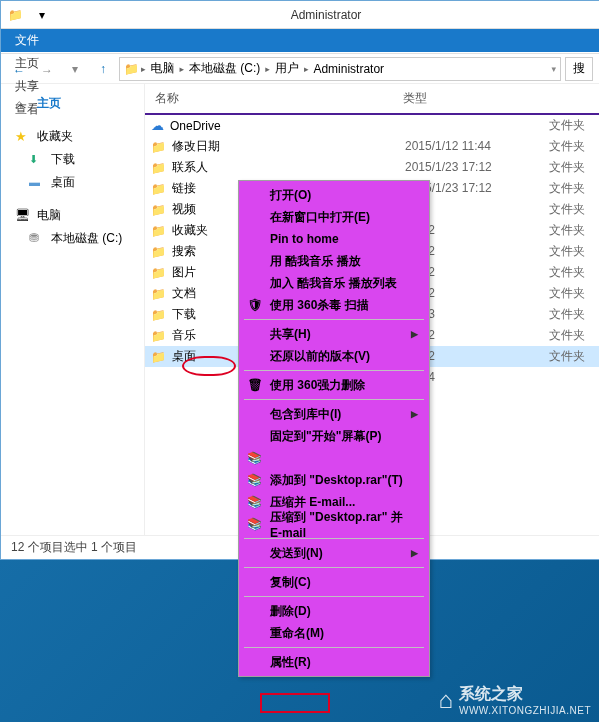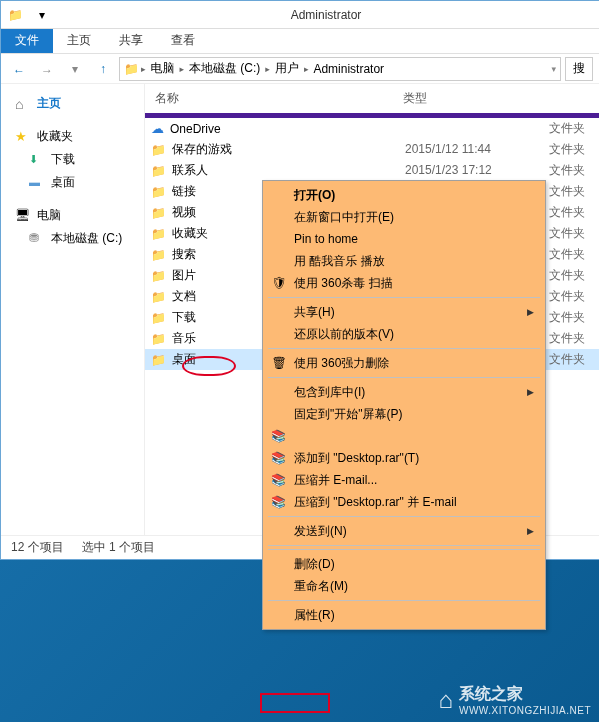--- a/index.html
+++ b/index.html
@@ -1,21 +1,21 @@
 <!DOCTYPE html>
 <html><head>
 <meta charset="utf-8">
 <style>
 * { margin: 0; padding: 0; box-sizing: border-box; font-family: "Microsoft YaHei", "Segoe UI", sans-serif; font-size: 12px; }
 body { width: 599px; height: 722px; background: linear-gradient(135deg, #1e7bb8 0%, #0a5a90 100%); overflow: hidden; position: relative; }
 .window { width: 600px; height: 560px; background: #fff; border: 1px solid #6aa6d6; position: relative; }
 .titlebar { height: 28px; background: #fff; display: flex; align-items: center; border-bottom: 1px solid #ddd; }
 .titlebar .q { width: 22px; height: 22px; margin-left: 4px; display: flex; align-items: center; justify-content: center; }
 .titlebar .title { flex: 1; text-align: center; color: #333; }
-.ribbon { height: 24px; background: #fff; display: flex; }
+.ribbon { height: 24px; background: #fff; display: flex; flex-direction: column; }
 .ribbon .tab { padding: 3px 14px; color: #333; cursor: pointer; }
 .ribbon .file { background: #1979ca; color: #fff; padding: 3px 14px; }
 .divider1 { height: 1px; background: #e0e0e0; }
 .addrbar { height: 30px; display: flex; align-items: center; padding: 3px 6px; gap: 4px; background: #fff; border-bottom: 1px solid #eee; }
 .navbtn { width: 24px; height: 24px; border-radius: 2px; display: flex; align-items: center; justify-content: center; color: #888; }
 .navbtn.active { color: #0a6fb7; }
 .path { flex: 1; height: 24px; border: 1px solid #ccc; display: flex; align-items: center; padding: 0 4px; gap: 2px; }
 .path .seg { padding: 1px 3px; }
 .path .chev { color: #666; font-size: 9px; }
 .searchbox { width: 28px; height: 24px; border: 1px solid #ccc; display: flex; align-items: center; justify-content: center; }
@@ -29,33 +29,33 @@
 .ico.home::before { content: "⌂"; color: #666; font-size: 14px; }
 .ico.star::before { content: "★"; color: #f5c518; font-size: 13px; }
 .ico.dl::before { content: "⬇"; color: #2a7; font-size: 11px; }
 .ico.desk::before { content: "▬"; color: #5a9bd5; font-size: 11px; }
 .ico.pc::before { content: "🖥"; font-size: 12px; }
 .ico.disk::before { content: "⛃"; color: #888; font-size: 12px; }
 .ico.net::before { content: "⬢"; color: #5a9; font-size: 12px; }
 .ico.folder::before { content: "📁"; font-size: 12px; }
 .ico.cloud::before { content: "☁"; color: #2a7bd5; font-size: 13px; }
 .main { flex: 1; position: relative; }
-.cols { display: flex; padding: 6px 4px; border-bottom: 5px solid #4c1d95; }
+.cols { display: flex; padding: 6px 4px; border-bottom: 2px solid #4c1d95; }
 .cols .col1 { width: 254px; padding-left: 6px; color: #555; }
 .cols .col2 { width: 116px; color: #555; }
 .cols .col3 { width: 50px; color: #555; }
 .rows { }
 .row { display: flex; align-items: center; height: 21px; padding-left: 6px; }
 .row .c1 { width: 254px; display: flex; align-items: center; gap: 6px; }
 .row .c2 { width: 116px; color: #666; margin-top: 40px; }
 .row .c3 { width: 50px; color: #666; margin-left: 28px; }
 .circle-hl { position: absolute; border: 2px solid #d02; border-radius: 50%/60%; pointer-events: none; }
-.statusbar { height: 24px; border-top: 1px solid #eee; display: flex; align-items: center; padding: 0 10px; gap: 18px; color: #444; position: absolute; bottom: 0; left: 0; right: 0; background: #fff; }
-.ctxmenu { position: absolute; left: 238px; top: 180px; width: 284px; background: #fdba74; border: 1px solid #a0a0a0; box-shadow: 2px 2px 4px rgba(0,0,0,0.2); padding: 3px; z-index: 10; margin-left: 24px; }
-.ctxmenu .mi { display: flex; align-items: center; height: 22px; padding: 0 8px 0 28px; position: relative; }
+.statusbar { height: 24px; border-top: 1px solid #eee; display: flex; align-items: center; padding: 0 10px; color: #444; position: absolute; bottom: 0; left: 0; right: 0; background: #fff; }
+.ctxmenu { position: absolute; left: 238px; top: 180px; width: 192px; background: #d946ef; border: 1px solid #a0a0a0; box-shadow: 2px 2px 4px rgba(0,0,0,0.2); padding: 3px; z-index: 10; }
+.ctxmenu .mi { display: flex; align-items: center; height: 22px; padding: 0 8px 0 28px; position: relative; font-weight: bold; }
 .ctxmenu .mi .mico { position: absolute; left: 4px; width: 18px; height: 18px; display: flex; align-items: center; justify-content: center; }
 .ctxmenu .mi .arrow { margin-left: auto; font-size: 9px; color: #333; }
 .ctxmenu .sep { height: 1px; background: #c0c0c0; margin: 3px 2px; }
 .ctxmenu .mi.bold { font-weight: bold; }
 .rect-hl { position: absolute; border: 2px solid #d02; pointer-events: none; z-index: 20; }
 .watermark { position: absolute; bottom: 6px; right: 8px; color: rgba(255,255,255,0.85); font-size: 11px; display: flex; align-items: center; gap: 6px; }
 .watermark .logo { font-size: 24px; }
 .watermark .txt .cn { font-size: 16px; font-weight: bold; }
 .watermark .txt .url { font-size: 10px; letter-spacing: 0.5px; }
 </style>
@@ -143,21 +143,21 @@
             <div class="c1">
               <span class="ico cloud"></span>
               <span>OneDrive</span>
             </div>
             <div class="c2">2015/1/12 11:44</div>
             <div class="c3">文件夹</div>
           </div>
           <div class="row">
             <div class="c1">
               <span class="ico folder"></span>
-              <span>保存的游戏</span>
+              <span>修改日期</span>
             </div>
             <div class="c2">2015/1/23 17:12</div>
             <div class="c3">文件夹</div>
           </div>
           <div class="row">
             <div class="c1">
               <span class="ico folder"></span>
               <span>联系人</span>
             </div>
             <div class="c2">2015/1/23 17:12</div>
@@ -252,20 +252,23 @@
     <div class="mi">
       <span>在新窗口中打开(E)</span>
     </div>
     <div class="mi">
       <span>Pin to home</span>
     </div>
     <div class="mi">
       <span>用 酷我音乐 播放</span>
     </div>
     <div class="mi">
+      <span>加入 酷我音乐 播放列表</span>
+    </div>
+    <div class="mi">
       <span class="mico">🛡</span>
       <span>使用 360杀毒 扫描</span>
     </div>
     <div class="sep"></div>
     <div class="mi">
       <span>共享(H)</span>
       <span class="arrow">▶</span>
     </div>
     <div class="mi">
       <span>还原以前的版本(V)</span>
@@ -297,20 +300,23 @@
     <div class="mi">
       <span class="mico">📚</span>
       <span>压缩到 "Desktop.rar" 并 E-mail</span>
     </div>
     <div class="sep"></div>
     <div class="mi">
       <span>发送到(N)</span>
       <span class="arrow">▶</span>
     </div>
     <div class="sep"></div>
+    <div class="mi">
+      <span>复制(C)</span>
+    </div>
     <div class="sep"></div>
     <div class="mi">
       <span>删除(D)</span>
     </div>
     <div class="mi">
       <span>重命名(M)</span>
     </div>
     <div class="sep"></div>
     <div class="mi">
       <span>属性(R)</span>

